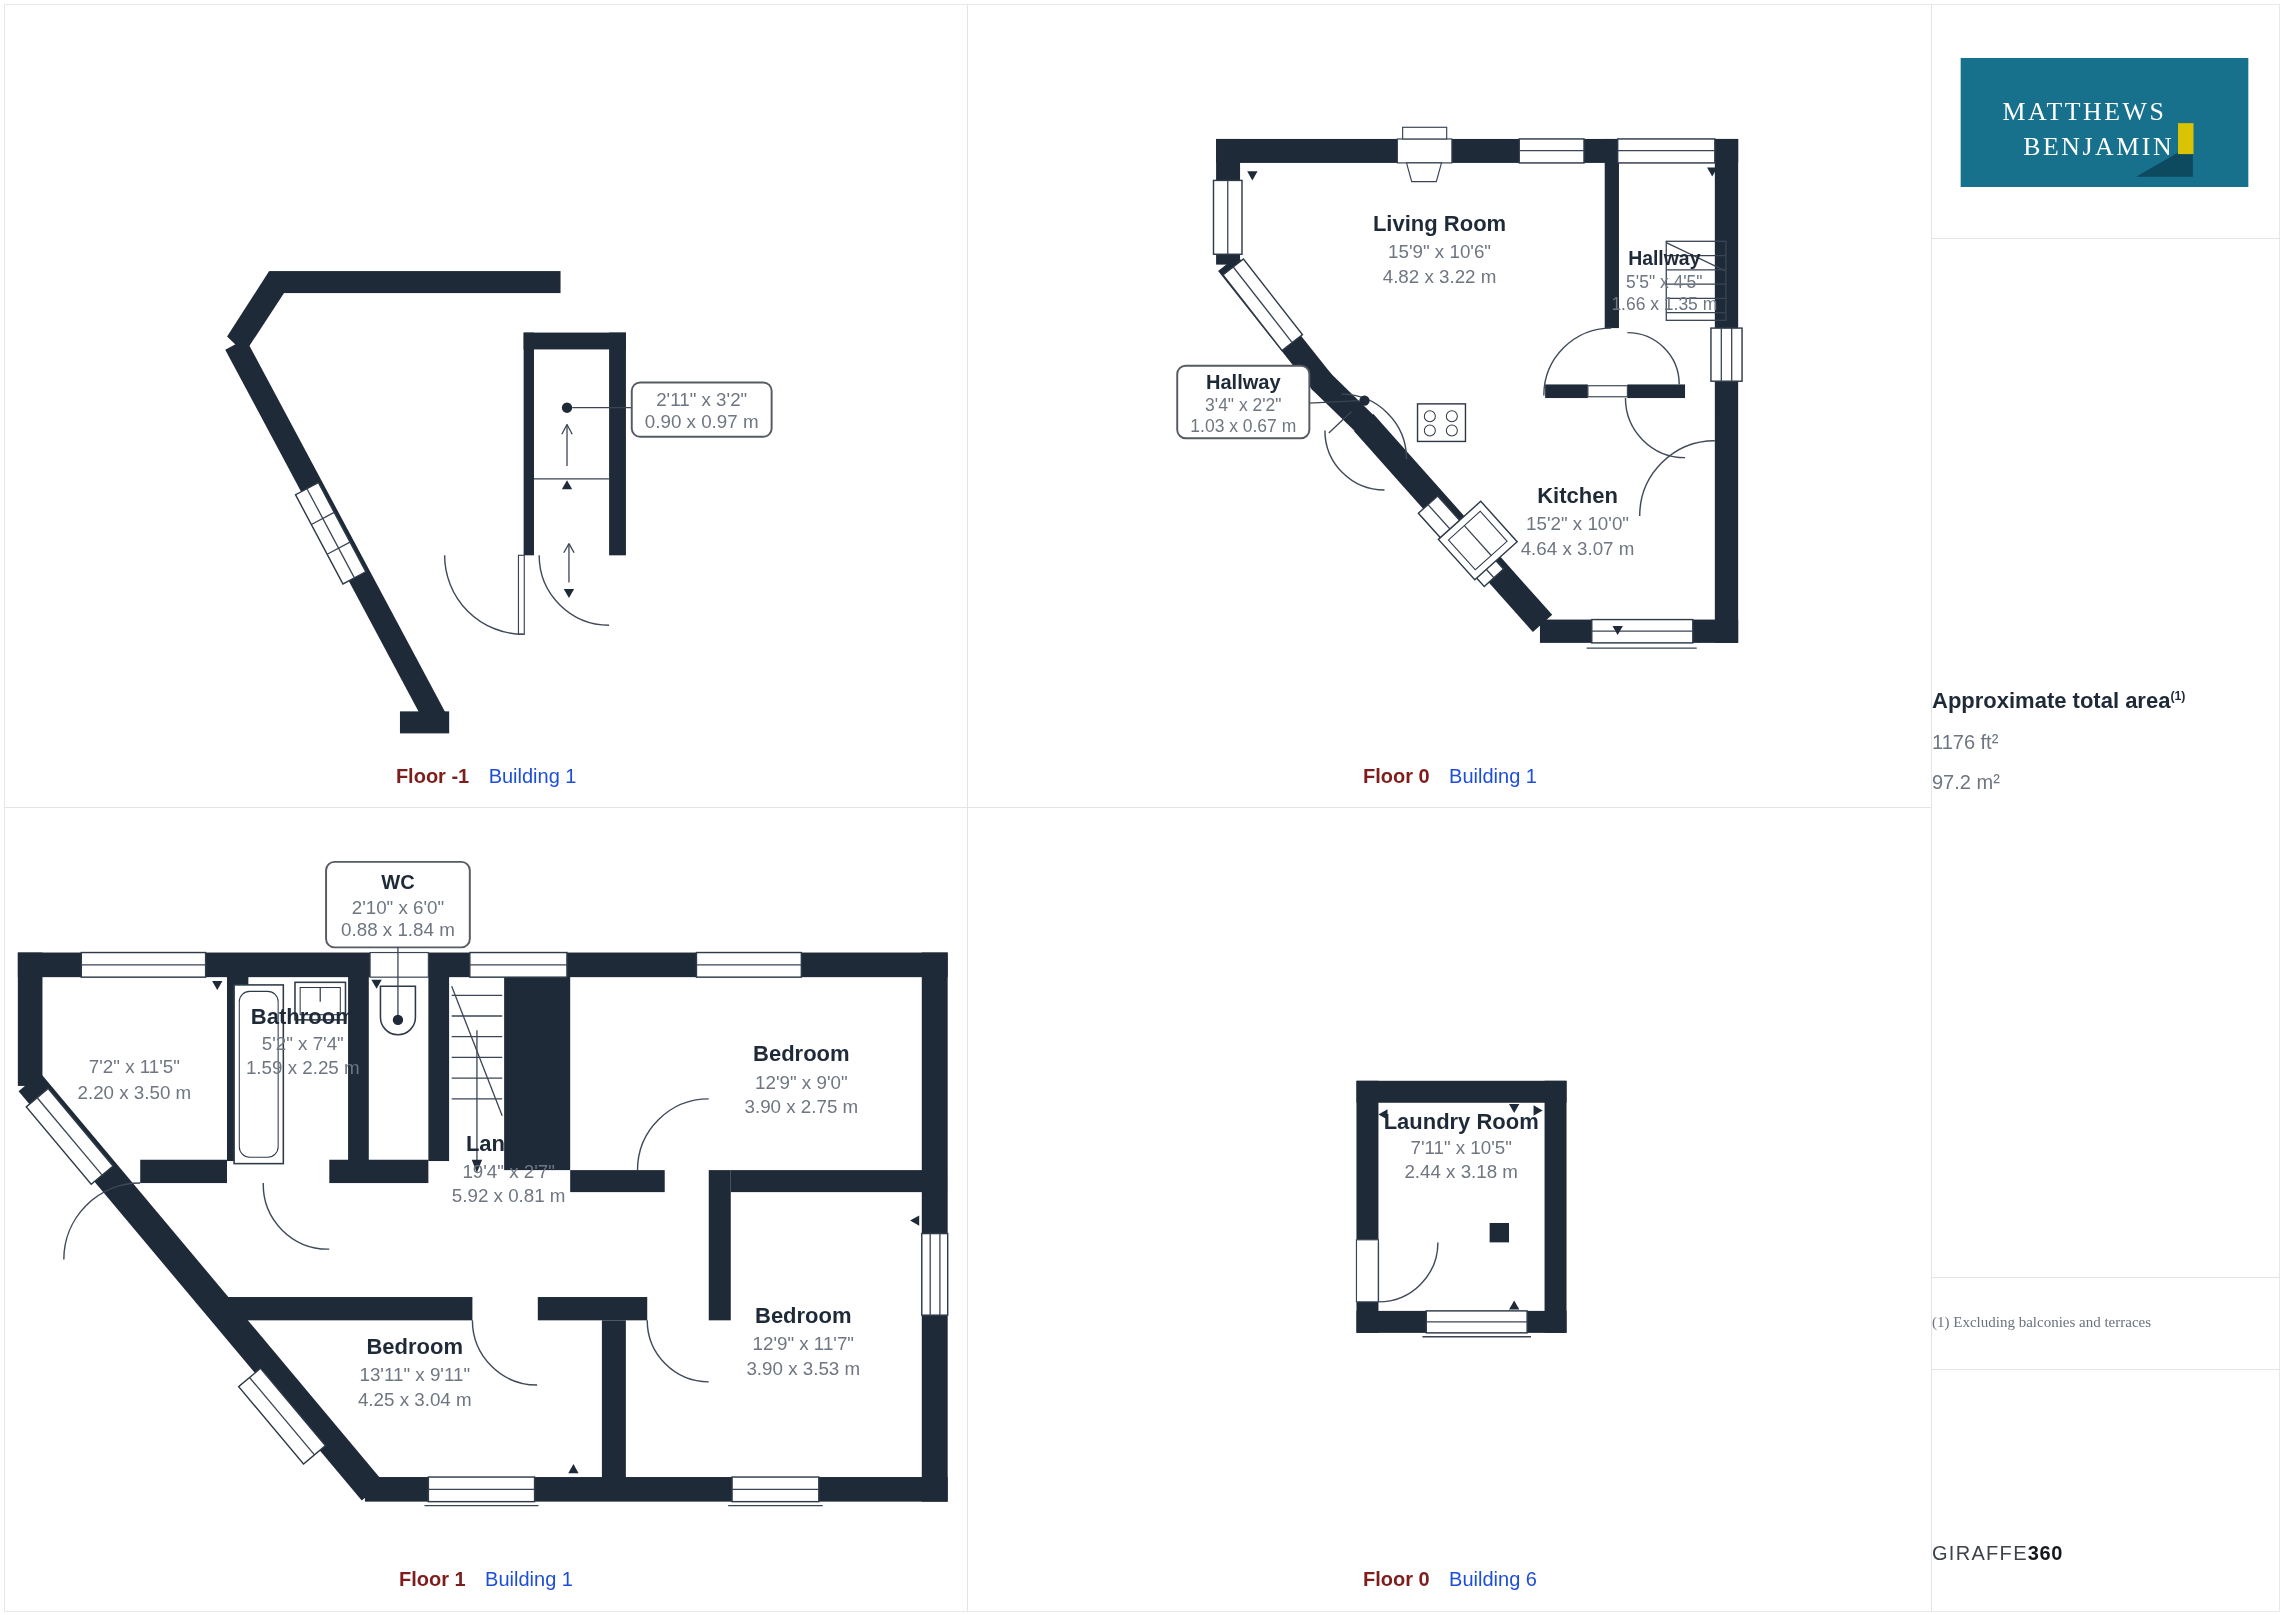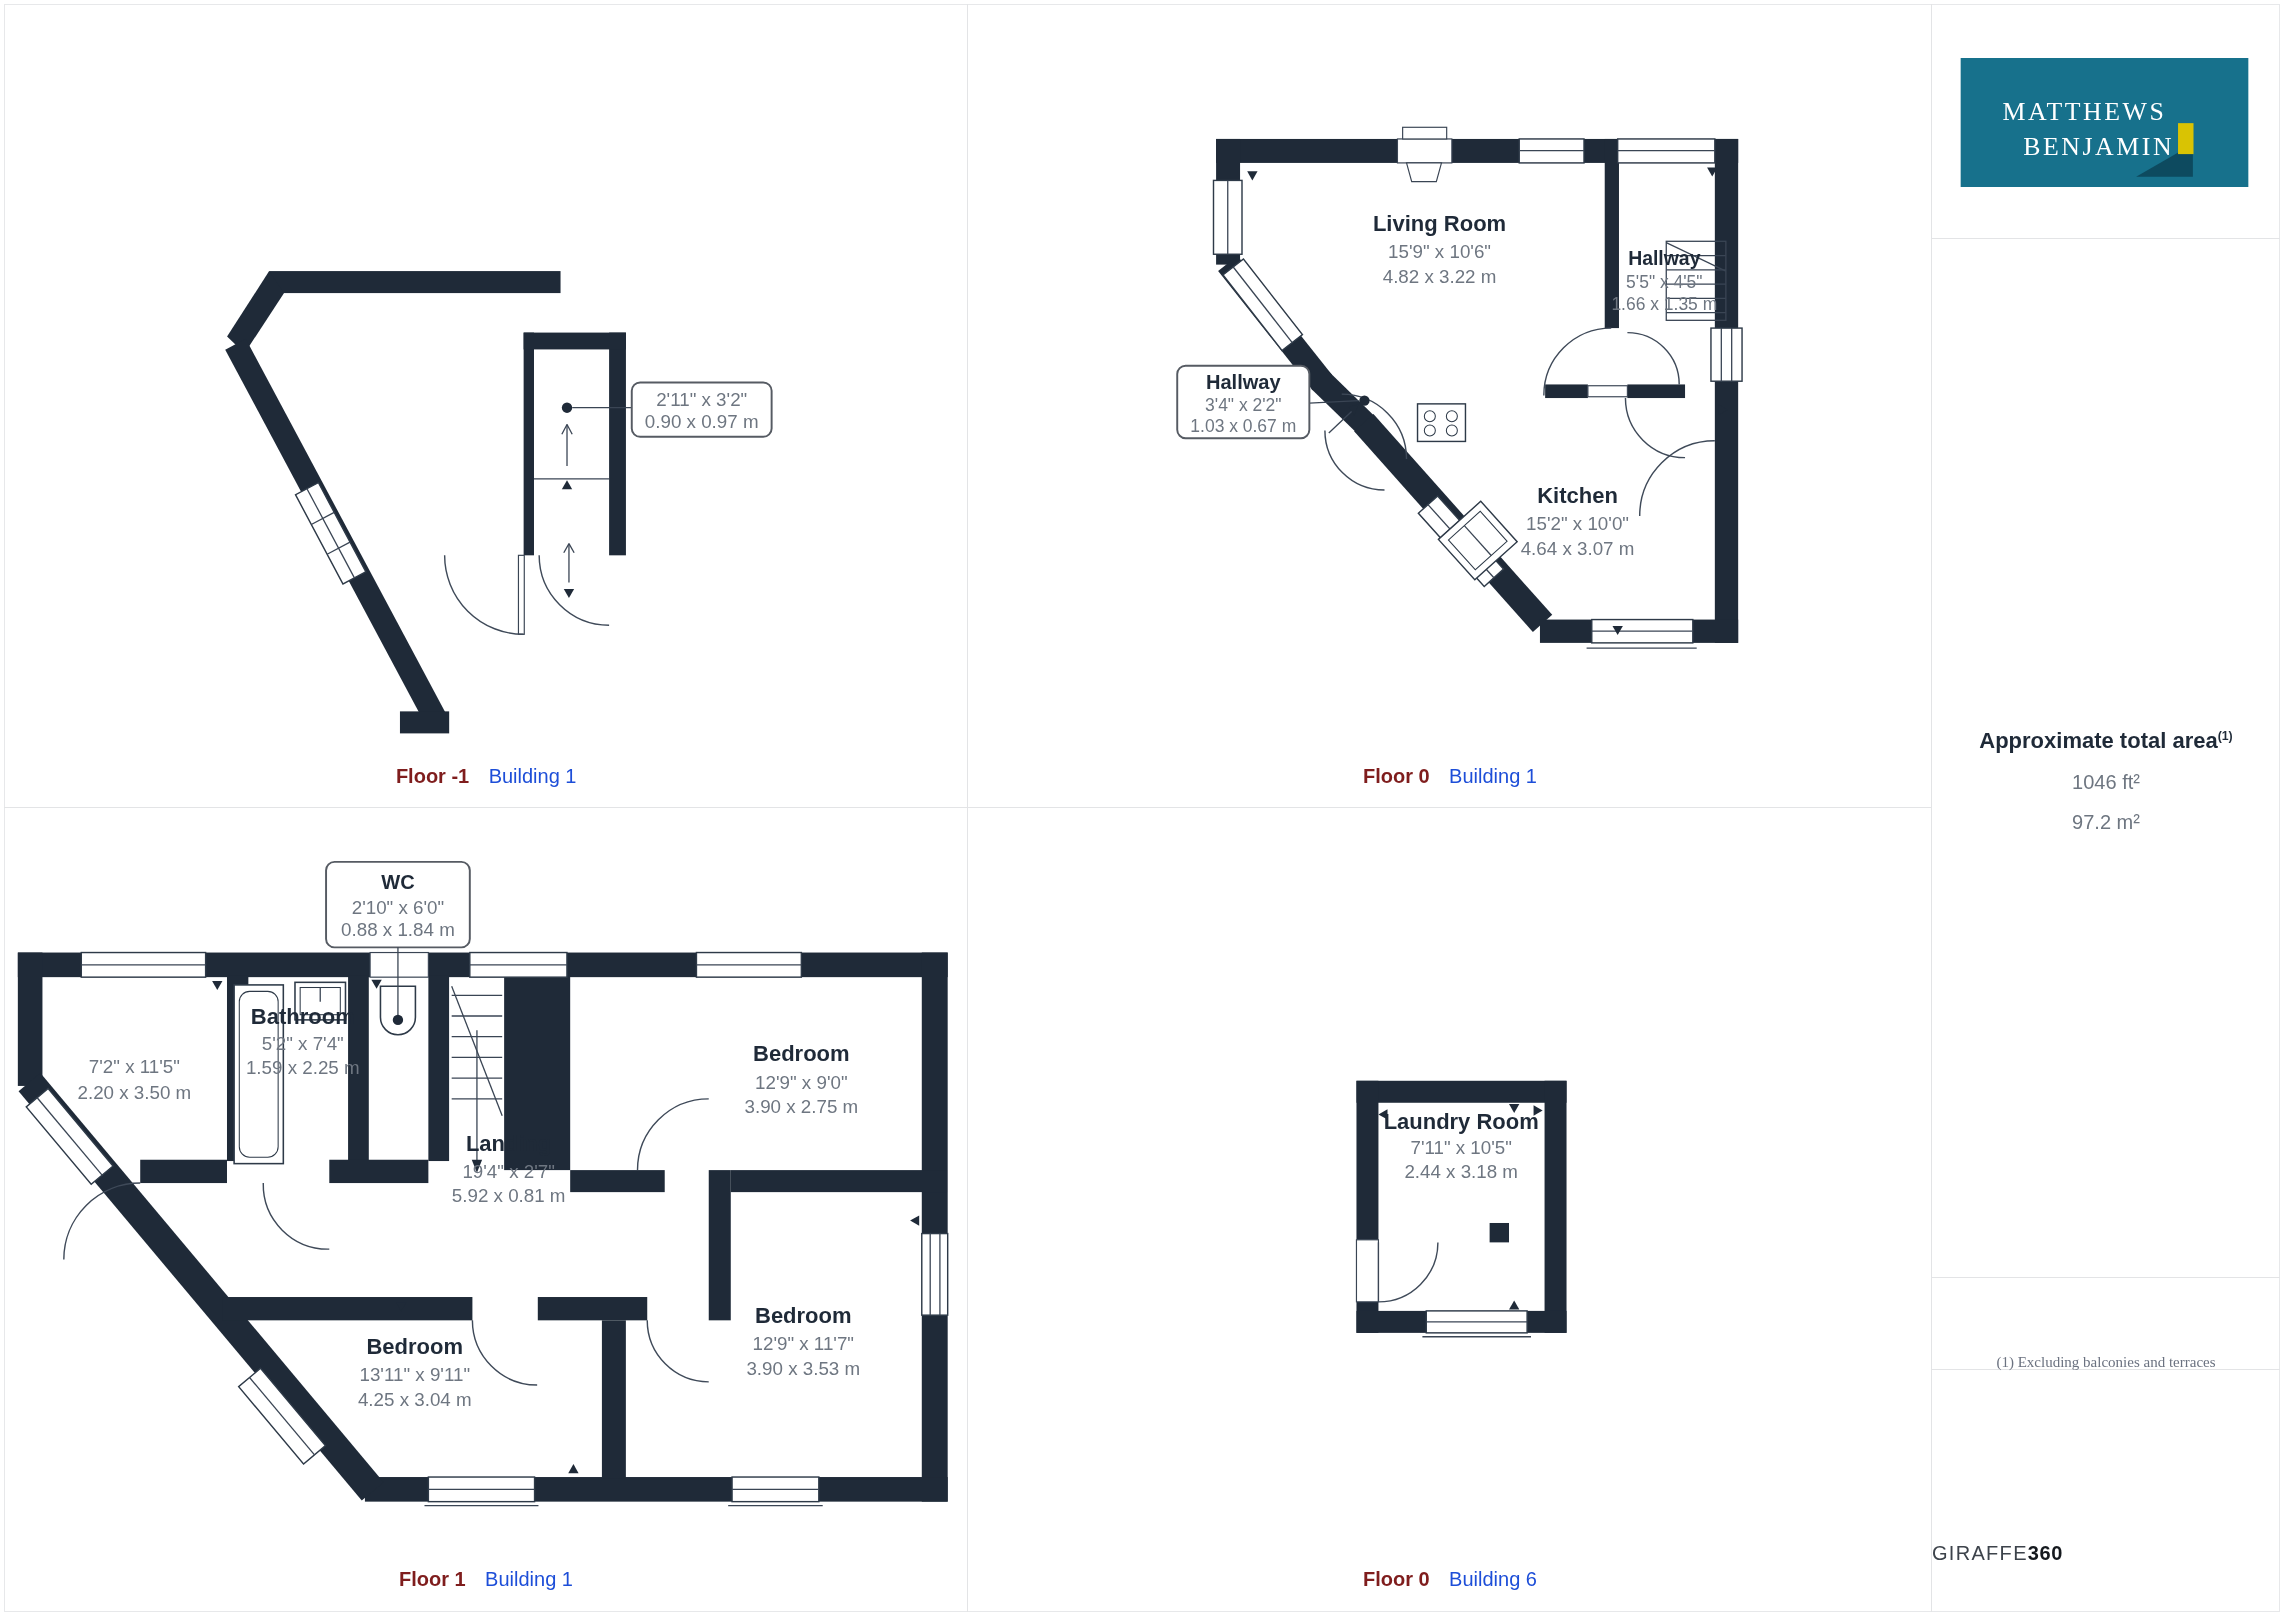--- a/index.html
+++ b/index.html
@@ -21,21 +21,21 @@
   .fixt{fill:#ffffff;stroke:#2e3a48;stroke-width:2.4;}
   .fixtthin{fill:none;stroke:#2e3a48;stroke-width:1.6;}
   .arr{fill:#1f2a38;}
   .callout{fill:#ffffff;stroke:#565b63;stroke-width:3;}
   .rn{font:700 34px "Liberation Sans",sans-serif;fill:#1f2a38;text-anchor:middle;}
   .rns{font:700 30px "Liberation Sans",sans-serif;fill:#1f2a38;text-anchor:middle;}
   .rd{font:29px "Liberation Sans",sans-serif;fill:#6e7681;text-anchor:middle;}
   .rds{font:27px "Liberation Sans",sans-serif;fill:#6e7681;text-anchor:middle;}
   .cn{font:700 31px "Liberation Sans",sans-serif;fill:#1f2a38;text-anchor:middle;}
   .logo-text{font-family:"Liberation Serif",serif;fill:#ffffff;letter-spacing:4px;font-size:40px;text-anchor:middle;}
-  .sb{position:absolute;left:1932px;width:348px;text-align:center;color:#6b7280;margin-top:40px;}
+  .sb{position:absolute;left:1932px;width:348px;text-align:left;color:#6b7280;}
   .area-title{font-size:22px;font-weight:700;color:#1f2a38;}
   .area-title sup{font-size:12.3px;font-weight:700;}
   .area-val{font-size:20px;color:#6e7681;margin-top:17px;}
   .footnote{font-size:15px;font-family:Liberation Serif, serif;}
   .disclaimer{font-size:17px;line-height:1.45;}
   .giraffe{position:absolute;left:1932px;width:348px;text-align:left;top:1542px;}
   .giraffe .g1{font-size:20px;color:#3d434b;letter-spacing:1.3px;}
   .giraffe .g2{font-size:20px;font-weight:700;color:#15191e;letter-spacing:0.6px;}
 </style>
 </head>
@@ -371,21 +371,21 @@
     <text class="logo-text" x="192" y="96">MATTHEWS</text>
     <text class="logo-text" x="214" y="150">BENJAMIN</text>
     <polygon points="360,146 338,146 272,184 360,184" fill="#0d4a5f"></polygon>
     <rect x="337" y="101" width="24" height="48" fill="#d9c303"></rect>
   </svg>
 
   <div class="sb" style="top:688px;">
     <div class="area-title">
       <span>Approximate total area</span><sup>(1)</sup>
     </div>
-    <div class="area-val">1046 ft²</div>
+    <div class="area-val">1176 ft²</div>
     <div class="area-val">97.2 m²</div>
   </div>
 
   <div class="sb footnote" style="top:1314px;">(1) Excluding balconies and terraces</div>
 
 
   <div class="giraffe">
     <span class="g1">GIRAFFE</span><span class="g2">360</span>
   </div>
 </div>

